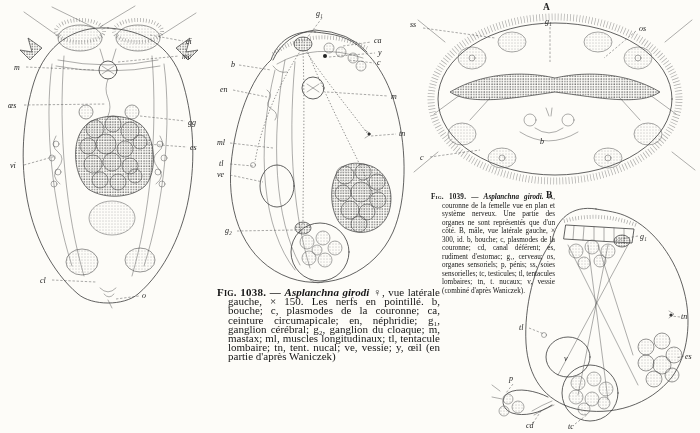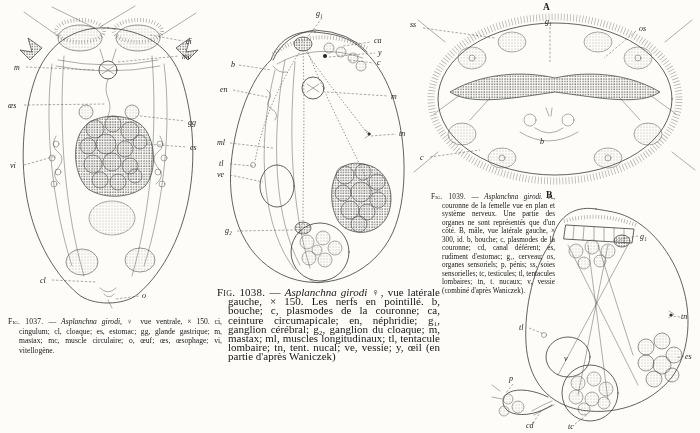--- a/index.html
+++ b/index.html
@@ -22,22 +22,22 @@
   
   .fig-label{font:italic 8px "Liberation Serif","DejaVu Serif",serif;fill:#1d1d1d;}
   .fig-label.panel{font:bold 9.5px "Liberation Serif","DejaVu Serif",serif;font-style:normal;}
   .leader{stroke:#555;stroke-width:.5;stroke-dasharray:2.4 1.7;fill:none;}
   
   .caption{position:absolute;margin:0;text-align:justify;color:#161616;}
   .cap-hang{padding-left:11px;text-indent:-11px;}
   .c1037{left:8px;top:317px;width:203px;font-size:7.6px;line-height:9.6px;}
   .c1038{left:217px;top:288px;width:212px;font-size:11px;line-height:9.2px;}
   .c1039{left:431px;top:193px;width:113px;font-size:7.2px;line-height:8.5px;}
-  .figno{font-variant:small-caps;letter-spacing:.2px;}
-  em{font-style:italic;}
+  .figno{font-variant:small-caps;letter-spacing:.2px;font-weight:bold;}
+  em{font-style:italic;font-weight:bold;}
 </style>
 </head>
 <body>
 
 <div class="page">
 
   <svg width="0" height="0" style="position:absolute">
     <defs>
       <pattern id="stip" width="3" height="3" patternUnits="userSpaceOnUse">
         <circle cx="1" cy="1" r=".45" fill="#6a6a6a"></circle>
@@ -333,19 +333,18 @@
           <line x1="25" y1="199" x2="18" y2="208" class="leader"></line>
           <text x="21" y="196" class="fig-label">p</text>
           <line x1="45" y1="238" x2="53" y2="226" class="leader"></line>
           <text x="38" y="243" class="fig-label">cd</text>
           <line x1="87" y1="239" x2="100" y2="229" class="leader"></line>
           <text x="80" y="244" class="fig-label">tc</text>
         </g>
     </svg>
   </figure>
 
-  <p class="caption cap-hang c1037"><span class="figno">Fig. 1037. —</span> <em>Asplanchna girodi,</em> <span>♀ vue ventrale, × 150.</span> <span>ci, cingulum; cl, cloaque; es, estomac; gg, glande gastrique; m, mastax; mc, muscle circulaire; o, œuf; œs, œsophage; vi, vitellogène.</span></p>
 
   <p class="caption cap-hang c1038"><span class="figno">Fig. 1038. —</span> <em>Asplanchna girodi</em> <span>♀, vue latérale gauche, × 150. Les nerfs en pointillé.</span> <span>b, bouche; c, plasmodes de la couronne; ca, ceinture circumapicale; en, néphridie; g₁, ganglion cérébral; g₂, ganglion du cloaque; m, mastax; ml, muscles longitudinaux; tl, tentacule lombaire; tn, tent. nucal; ve, vessie; y, œil (en partie d'après Waniczek)</span></p>
 
   <p class="caption cap-hang c1039"><span class="figno">Fig. 1039. —</span> <em>Asplanchna girodi.</em> <span>A, couronne de la femelle vue en plan et système nerveux. Une partie des organes ne sont représentés que d'un côté. B, mâle, vue latérale gauche, × 300, id. b, bouche; c, plasmodes de la couronne; cd, canal déférent; es, rudiment d'estomac; g₁, cerveau; os, organes sensoriels; p, pénis; ss, soies sensorielles; tc, testicules; tl, tentacules lombaires; tn, t. nucaux; v, vessie (combiné d'après Waniczek).</span></p>
 
 </div>
 
 </body></html>

